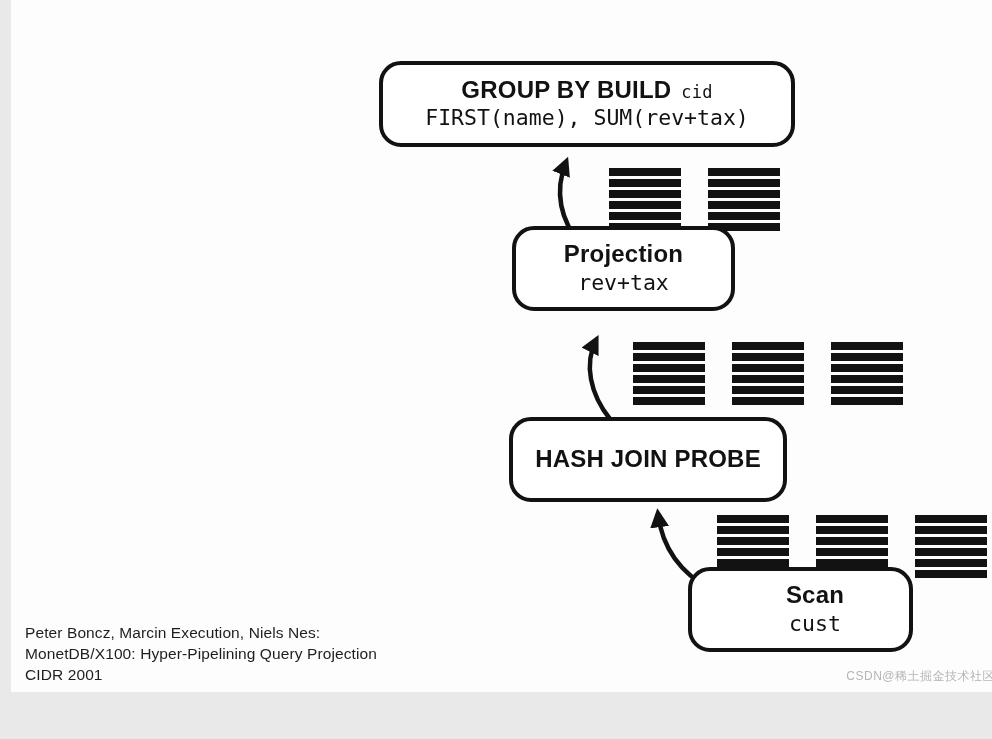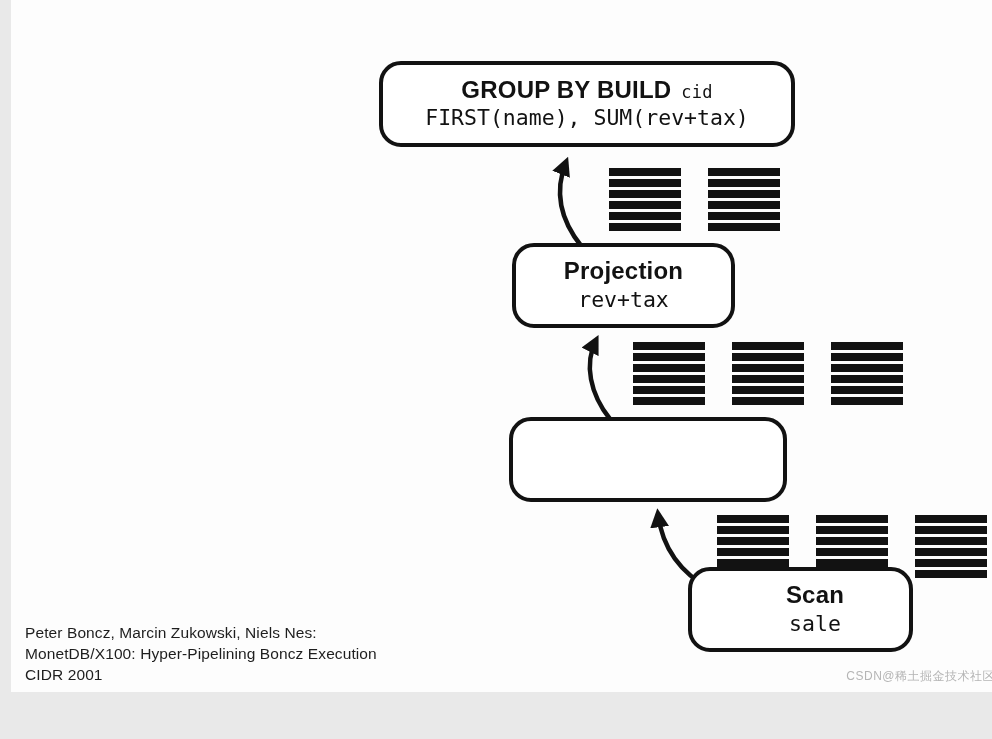--- a/index.html
+++ b/index.html
@@ -96,51 +96,52 @@
   </svg>
 
   <div class="node" style="left:368px;top:61px;width:416px;height:86px;">
     <div class="title">
       <span>GROUP BY BUILD</span>
       <span class="mono arg">cid</span>
     </div>
     <div class="mono detail">FIRST(name), SUM(rev+tax)</div>
   </div>
 
-  <div class="node" style="left:501px;top:243px;width:223px;height:85px;">
+  <div class="node" style="left:501px;top:226px;width:223px;height:85px;">
     <div class="title">Projection</div>
     <div class="mono detail">rev+tax</div>
   </div>
 
   <div class="node" style="left:498px;top:417px;width:278px;height:85px;">
+    <div class="title">HASH JOIN PROBE</div>
   </div>
 
   <div class="node" style="left:677px;top:567px;width:225px;height:85px;padding-left:29px;">
     <div class="title">Scan</div>
-    <div class="mono detail">sale</div>
+    <div class="mono detail">cust</div>
   </div>
 
   <div class="vgroup" style="left:598px;top:168px;">
       <div class="vcol"></div>
       <div class="vcol"></div>
     </div>
 
   <div class="vgroup" style="left:622px;top:342px;">
       <div class="vcol"></div>
       <div class="vcol"></div>
       <div class="vcol"></div>
     </div>
 
   <div class="vgroup" style="left:706px;top:515px;">
       <div class="vcol"></div>
       <div class="vcol"></div>
       <div class="vcol"></div>
     </div>
 
   <div class="citation">
-    <div>Peter Boncz, Marcin Zukowski, Niels Nes:</div>
-    <div>MonetDB/X100: Hyper-Pipelining Boncz Execution</div>
+    <div>Peter Boncz, Marcin Execution, Niels Nes:</div>
+    <div>MonetDB/X100: Hyper-Pipelining Query Projection</div>
     <div>CIDR 2001</div>
   </div>
 
   <div class="watermark">CSDN@稀土掘金技术社区</div>
 
 </div>
 
 </body></html>

